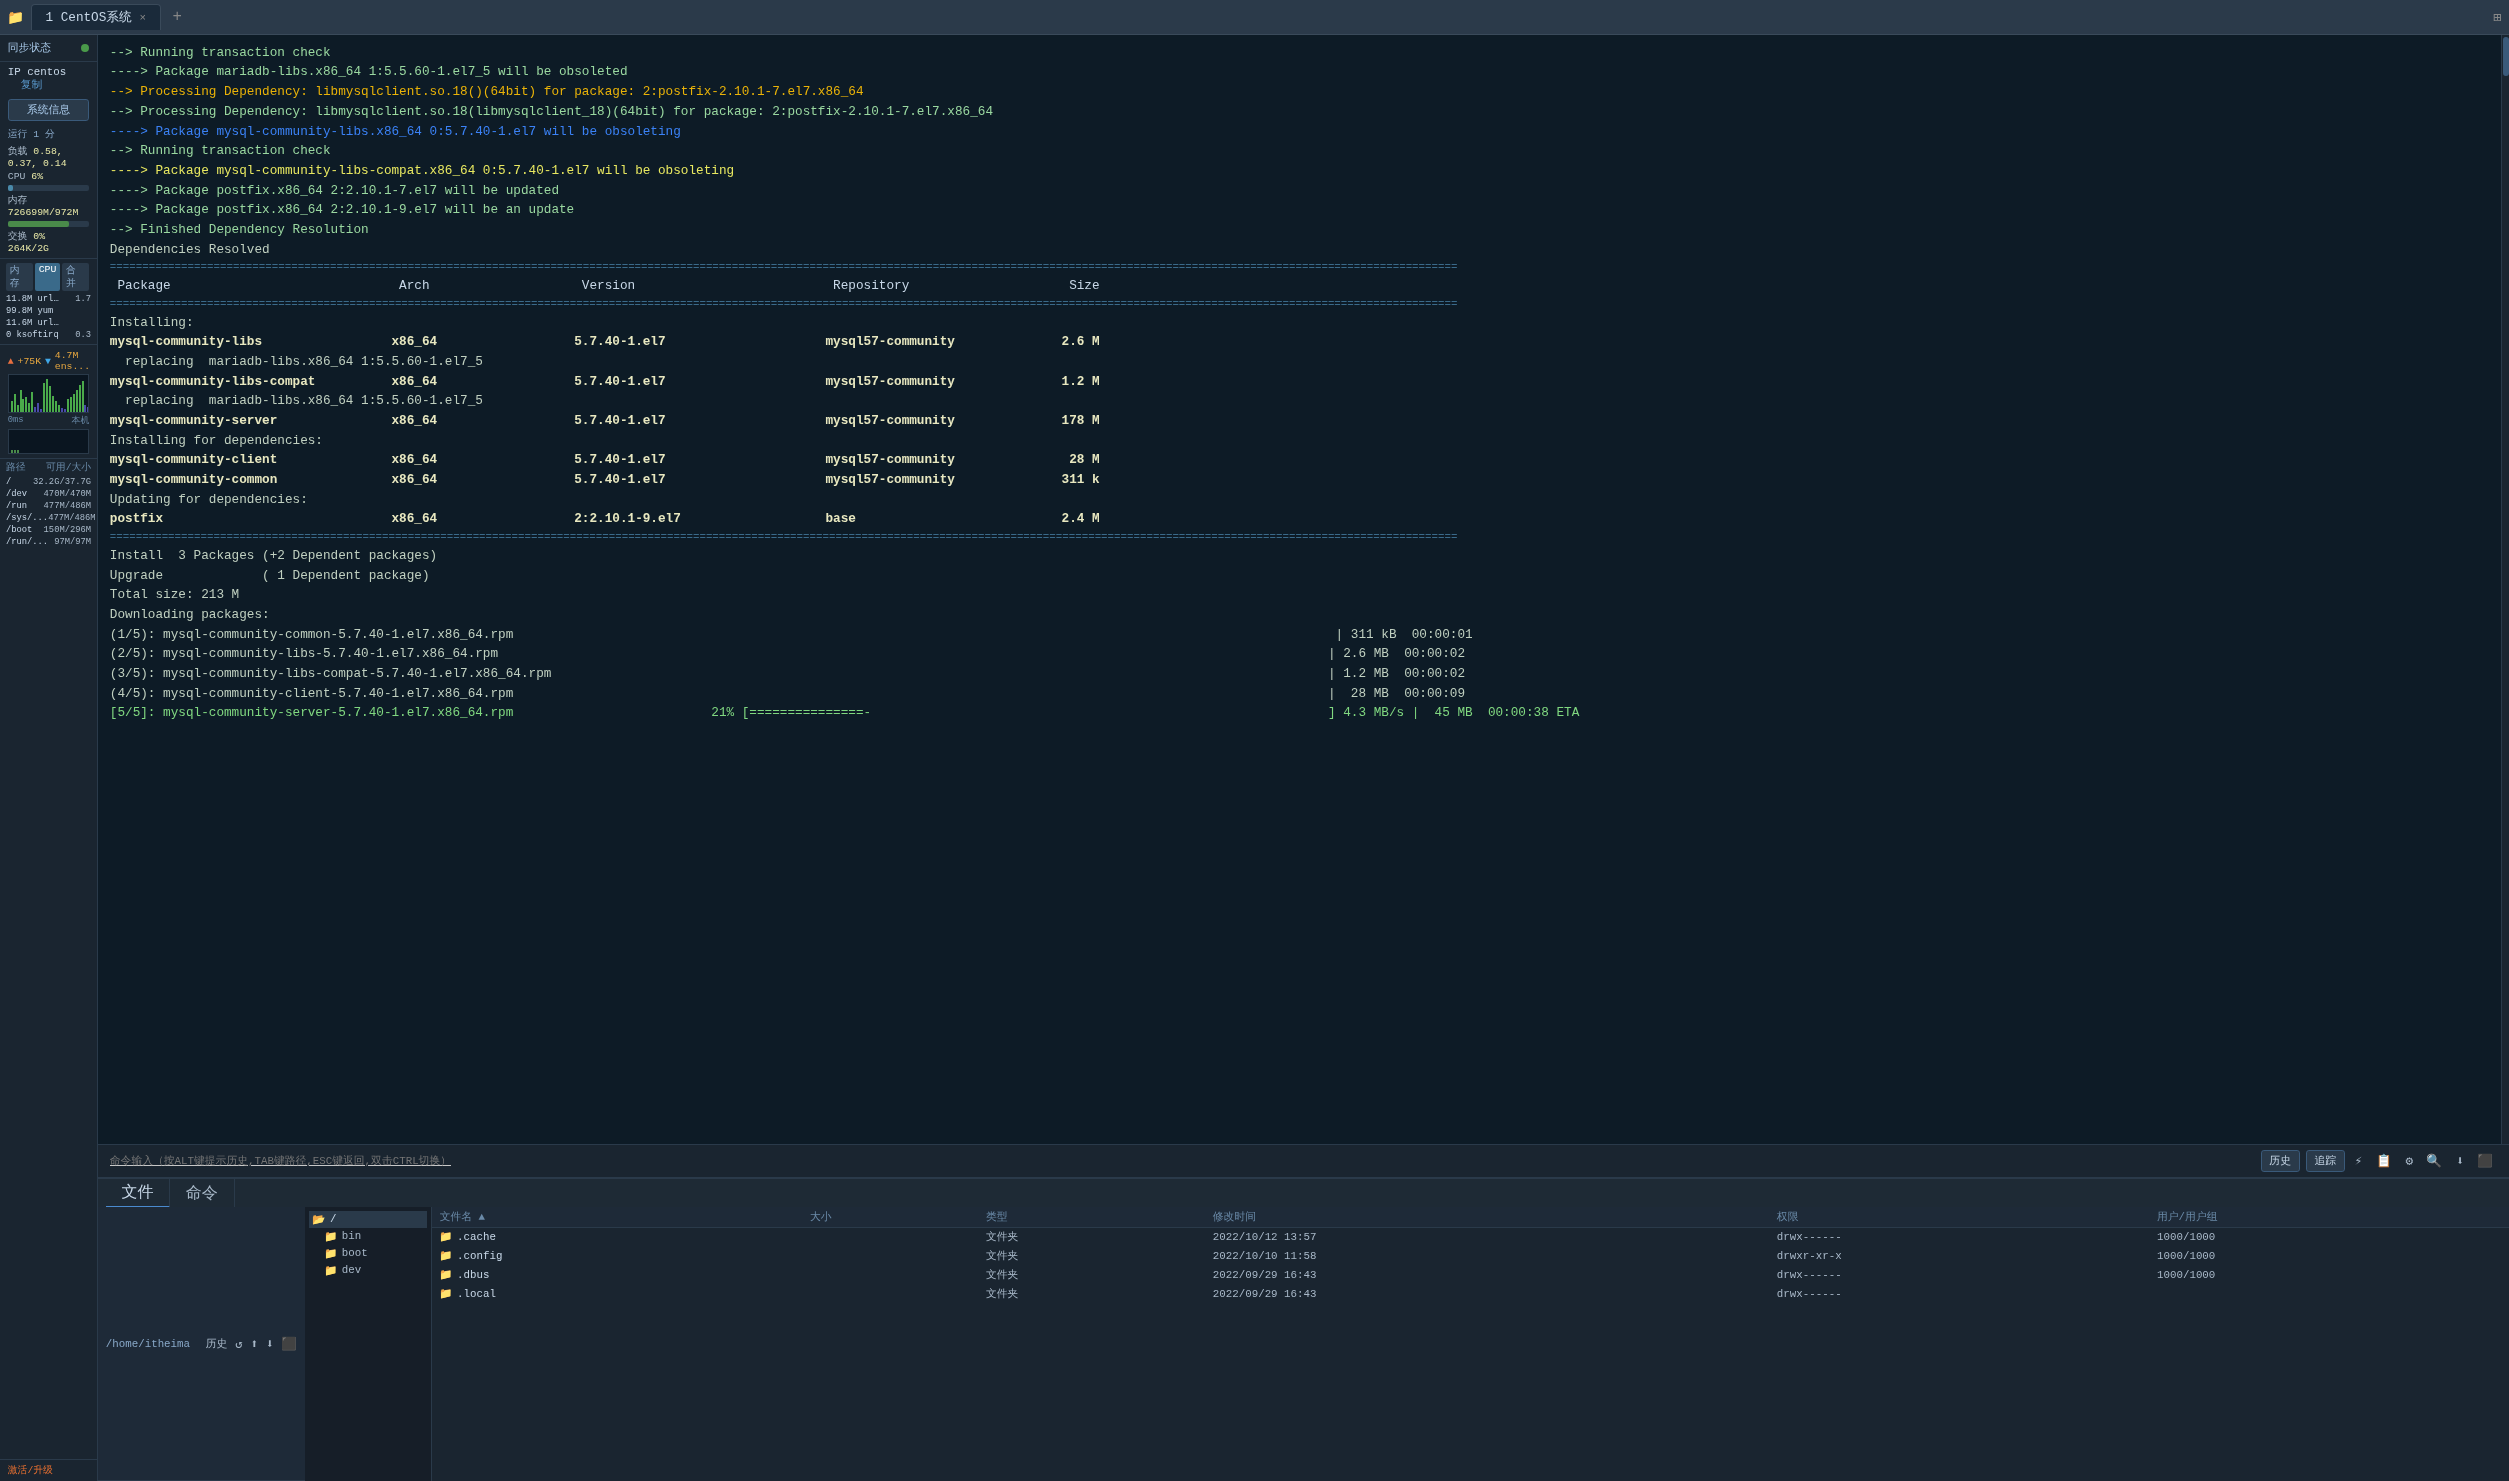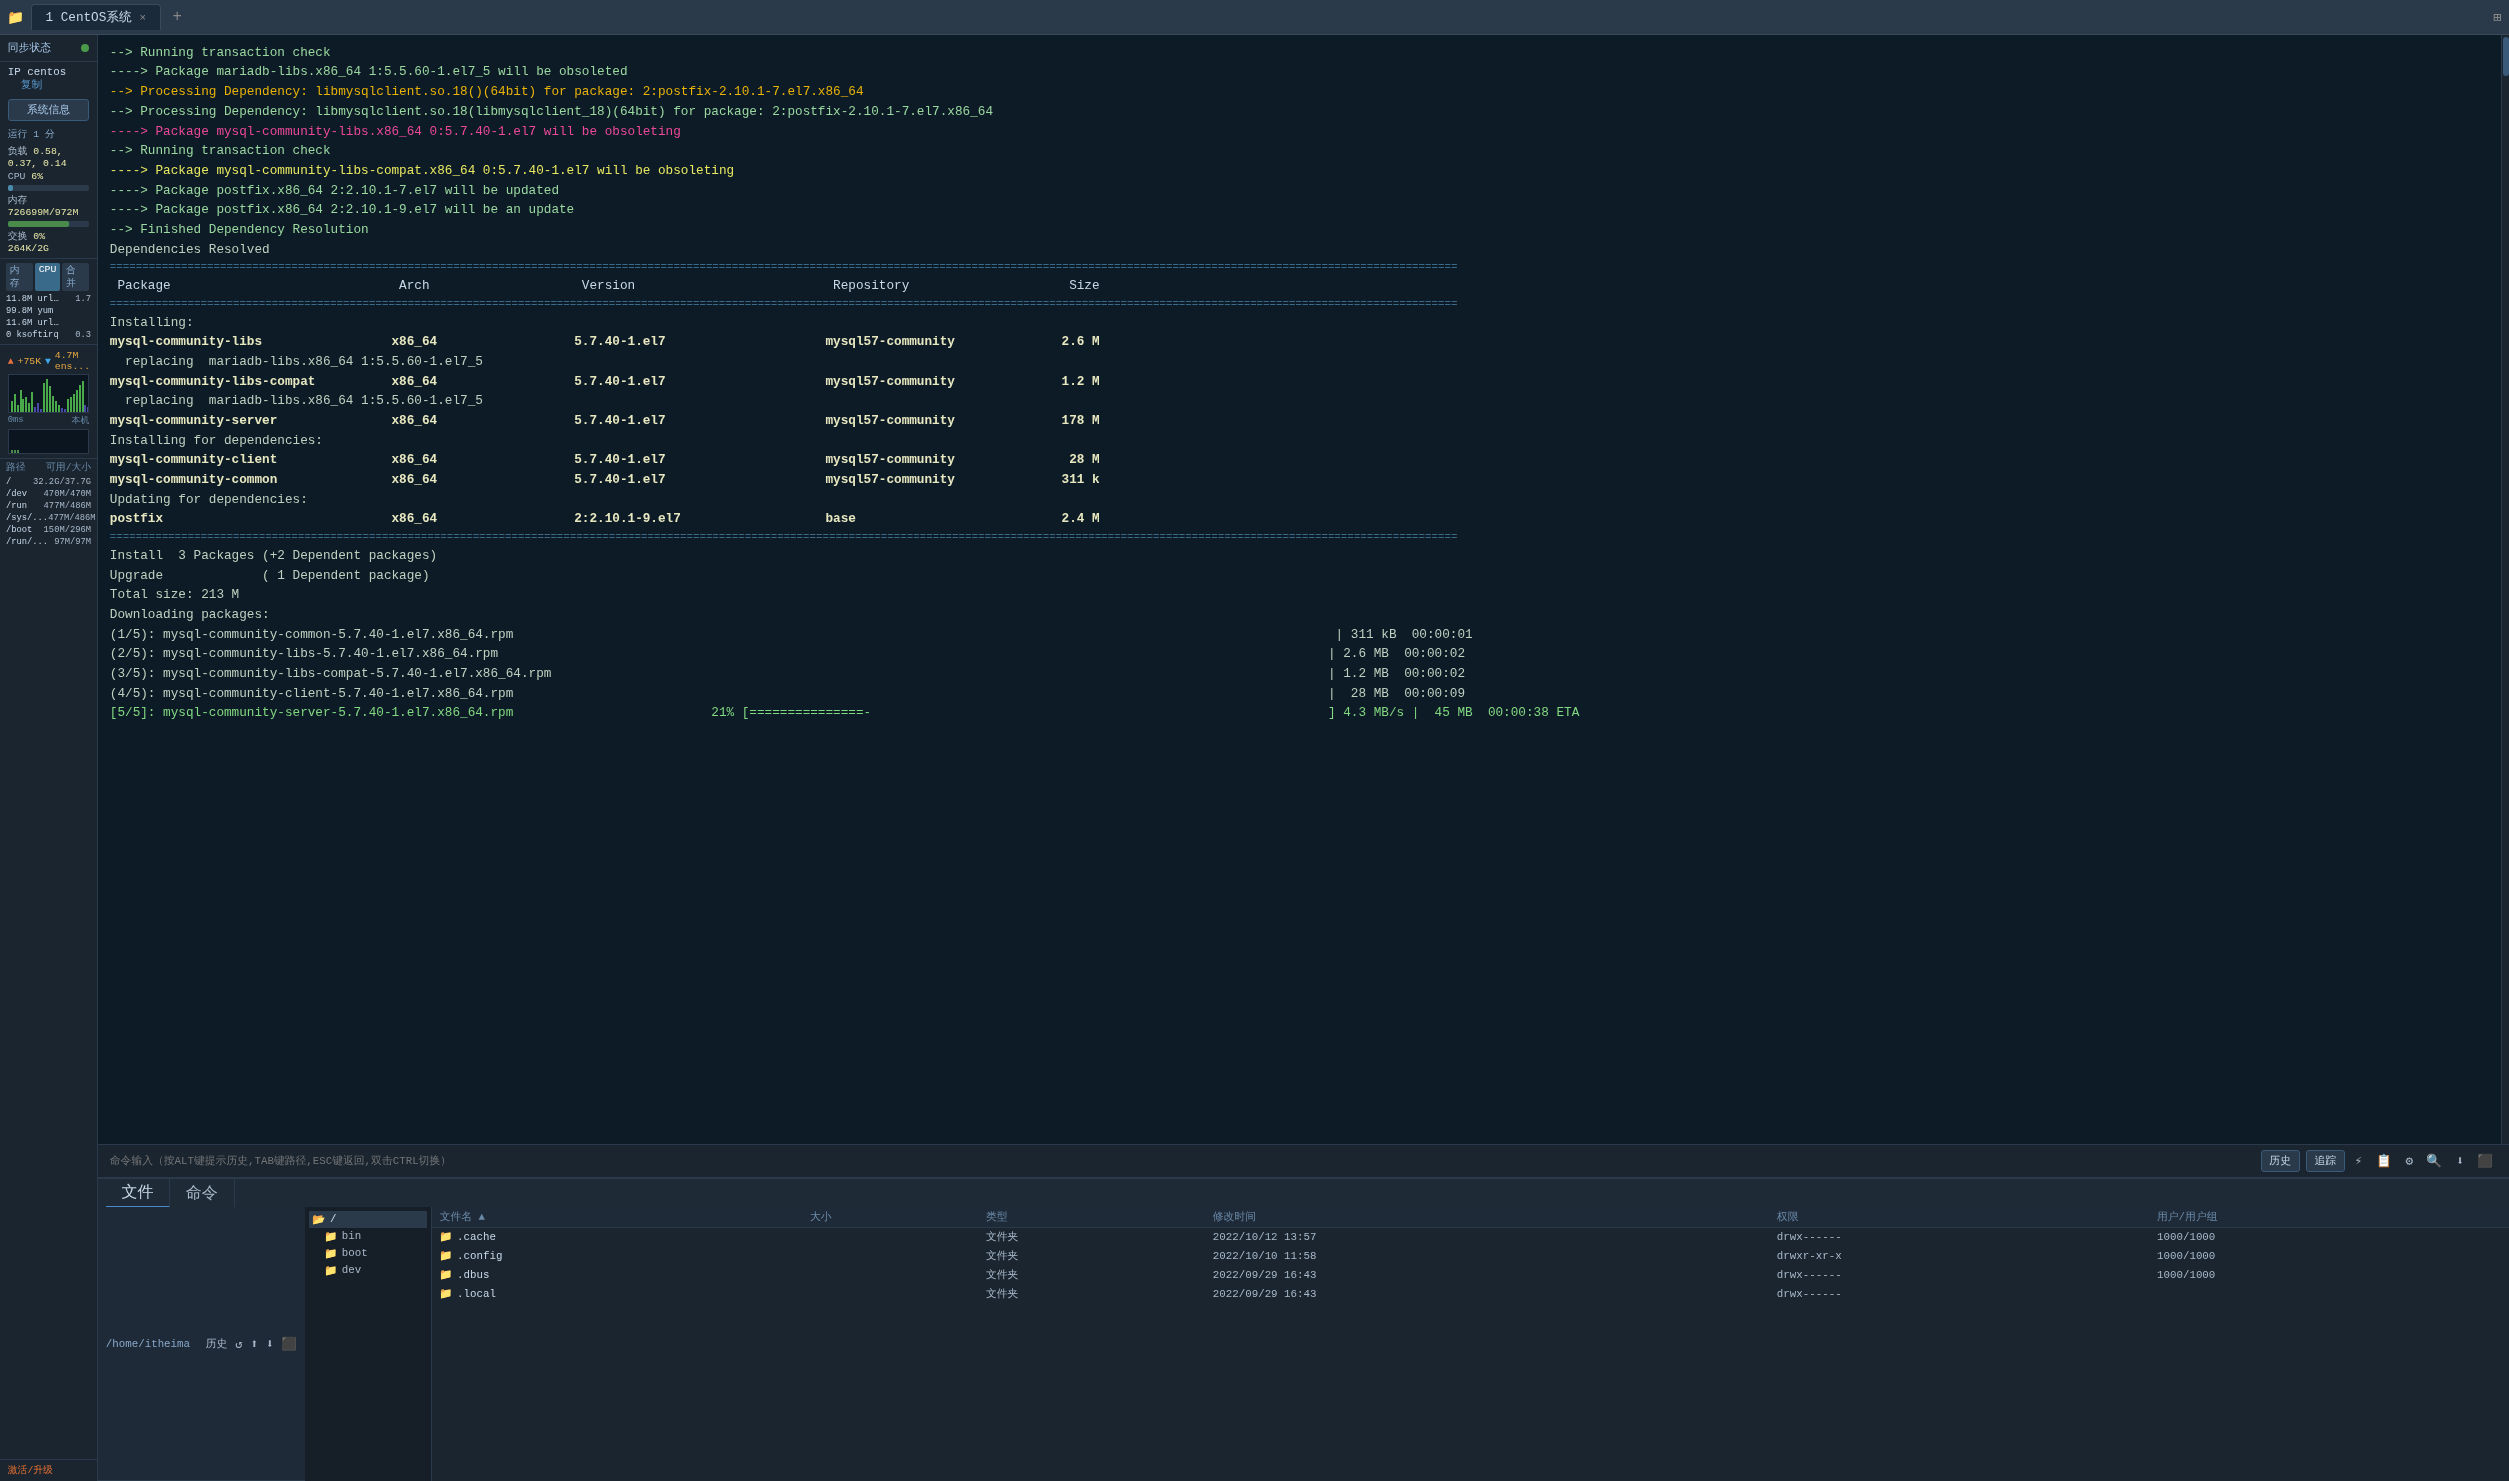--- a/index.html
+++ b/index.html
@@ -83,21 +83,21 @@
     #terminal .line.separator { color: #4a6a8a; }
     #terminal .line.bold-pkg { font-weight: bold; color: #e8e8c8; }
     #terminal .line.progress { color: #80c880; }
     #terminal .line.green-bracket { color: #60e860; }
 
     
     #cmd-bar {
       background: #1a2530; border-top: 1px solid #2a3a4a; border-bottom: 1px solid #2a3a4a;
       padding: 4.9px 11.8px; display: flex; align-items: center; justify-content: space-between;
     }
-    #cmd-bar .cmd-input-area { flex: 1; display: flex; align-items: flex-end; }
+    #cmd-bar .cmd-input-area { flex: 1; display: flex; align-items: flex-end; text-decoration: underline; }
     #cmd-bar .cmd-tools { display: flex; gap: 5.9px; align-items: center; }
     #cmd-bar .tool-btn { color: #a8b8c8; font-size: 12.7px; cursor: pointer; padding: 2px 3.9px; }
     #cmd-bar .hist-btn { background: #2a3a4a; color: #c8d8e8; border: 1px solid #3a5a7a; border-radius: 2.9px; padding: 2.9px 7.8px; font-size: 10.8px; cursor: pointer; }
 
     
     #bottom-tabs {
       background: #1e2a35; border-top: 1px solid #2a3a4a;
       display: flex; align-items: center; padding: 0 7.8px; height: 29px;
     }
     #bottom-tabs .btab {
@@ -310,21 +310,21 @@
   </div>
 
   <div id="right-panel">
 
     <div id="terminal">
       <div id="terminal-lines">
           <div class="line arrow" style="color: rgb(154, 216, 160);">--&gt; Running transaction check</div>
           <div class="line arrow-dbl" style="color: rgb(154, 216, 160);">----&gt; Package mariadb-libs.x86_64 1:5.5.60-1.el7_5 will be obsoleted</div>
           <div class="line arrow" style="color: #eab308;">--&gt; Processing Dependency: libmysqlclient.so.18()(64bit) for package: 2:postfix-2.10.1-7.el7.x86_64</div>
           <div class="line arrow" style="color: rgb(154, 216, 160);">--&gt; Processing Dependency: libmysqlclient.so.18(libmysqlclient_18)(64bit) for package: 2:postfix-2.10.1-7.el7.x86_64</div>
-          <div class="line arrow-dbl" style="color: #ec4899;">----&gt; Package mysql-community-libs.x86_64 0:5.7.40-1.el7 will be obsoleting</div>
+          <div class="line arrow-dbl" style="color: #3b82f6;">----&gt; Package mysql-community-libs.x86_64 0:5.7.40-1.el7 will be obsoleting</div>
           <div class="line arrow" style="color: rgb(154, 216, 160);">--&gt; Running transaction check</div>
           <div class="line arrow-dbl highlight" style="color: rgb(232, 232, 96);">----&gt; Package mysql-community-libs-compat.x86_64 0:5.7.40-1.el7 will be obsoleting</div>
           <div class="line arrow-dbl" style="color: rgb(154, 216, 160);">----&gt; Package postfix.x86_64 2:2.10.1-7.el7 will be updated</div>
           <div class="line arrow-dbl" style="color: rgb(154, 216, 160);">----&gt; Package postfix.x86_64 2:2.10.1-9.el7 will be an update</div>
           <div class="line arrow" style="color: rgb(154, 216, 160);">--&gt; Finished Dependency Resolution</div>
           <div class="line normal" style="color: rgb(192, 208, 192);"></div>
           <div class="line normal" style="color: rgb(192, 208, 192);">Dependencies Resolved</div>
           <div class="line normal" style="color: rgb(192, 208, 192);"></div>
           <div class="line separator" style="color: rgb(58, 106, 138); font-size: 10.8px;">================================================================================================================================================================================================================</div>
           <div class="line header-line" style="color: rgb(200, 216, 232);"> Package                              Arch                    Version                          Repository                     Size</div>

